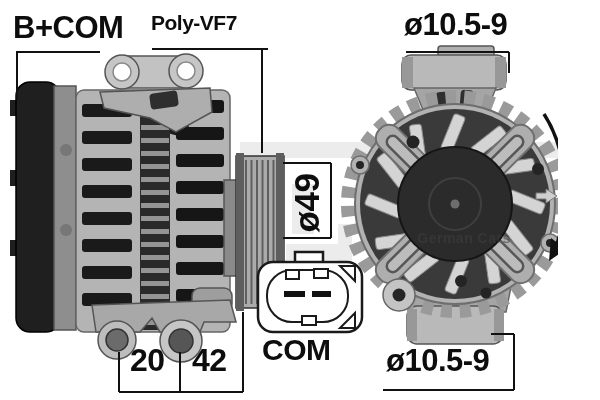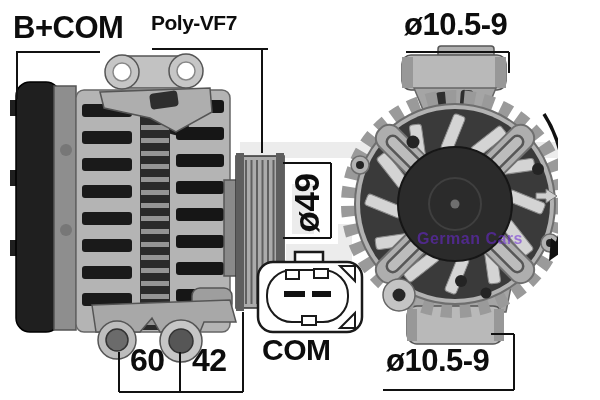--- a/index.html
+++ b/index.html
@@ -10,22 +10,22 @@
        letter-spacing:-0.5px;line-height:1;}
   .lbl-terminals{left:13px;top:12px;font-size:31px;}
   .lbl-pulley-type{left:151px;top:12px;font-size:21px;}
   .lbl-top-mount{left:404px;top:9px;font-size:31px;}
   .lbl-pulley-dia{left:272px;top:184px;width:72px;height:38px;text-align:center;
                   font-size:35px;transform:rotate(-90deg);}
   .lbl-connector{left:262px;top:335px;font-size:30px;text-align:right;}
   .lbl-dim-a{left:130px;top:344px;font-size:32px;}
   .lbl-dim-b{left:192px;top:344px;font-size:32px;}
   .lbl-bottom-mount{left:386px;top:345px;font-size:31px;}
-  .lbl-watermark{left:417px;top:231px;width:94px;text-align:center;font-size:16px;
-                 font-weight:bold;color:#6d28d9;opacity:.55;letter-spacing:.5px;}
+  .lbl-watermark{left:417px;top:231px;width:94px;text-align:center;font-size:14px;
+                 font-weight:bold;color:#404040;opacity:.55;letter-spacing:.5px;}
 </style>
 </head>
 <body>
 
 <div id="canvas">
 
 <svg width="600" height="400" viewBox="0 0 600 400">
 
   <g fill="#ececec">
     <rect x="240" y="142" width="340" height="16"></rect>
@@ -280,18 +280,18 @@
     <path d="M544,114 C566,148 572,200 557,244" fill="none" stroke="#111" stroke-width="3.5"></path>
     <polygon points="549,261 566,249 551,238" fill="#111"></polygon>
   </g>
 </svg>
 
 <div class="lbl lbl-terminals">B+COM</div>
 <div class="lbl lbl-pulley-type">Poly-VF7</div>
 <div class="lbl lbl-top-mount">ø10.5-9</div>
 <div class="lbl lbl-pulley-dia">ø49</div>
 <div class="lbl lbl-connector">COM</div>
-<div class="lbl lbl-dim-a">60</div>
+<div class="lbl lbl-dim-a">20</div>
 <div class="lbl lbl-dim-b">42</div>
 <div class="lbl lbl-bottom-mount">ø10.5-9</div>
 <div class="lbl lbl-watermark">German Cars</div>
 
 </div>
 
 </body></html>

